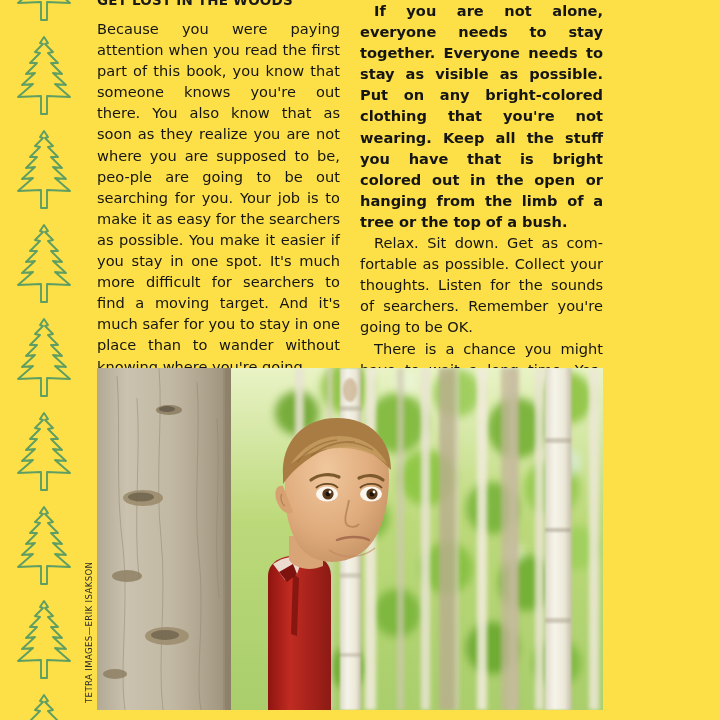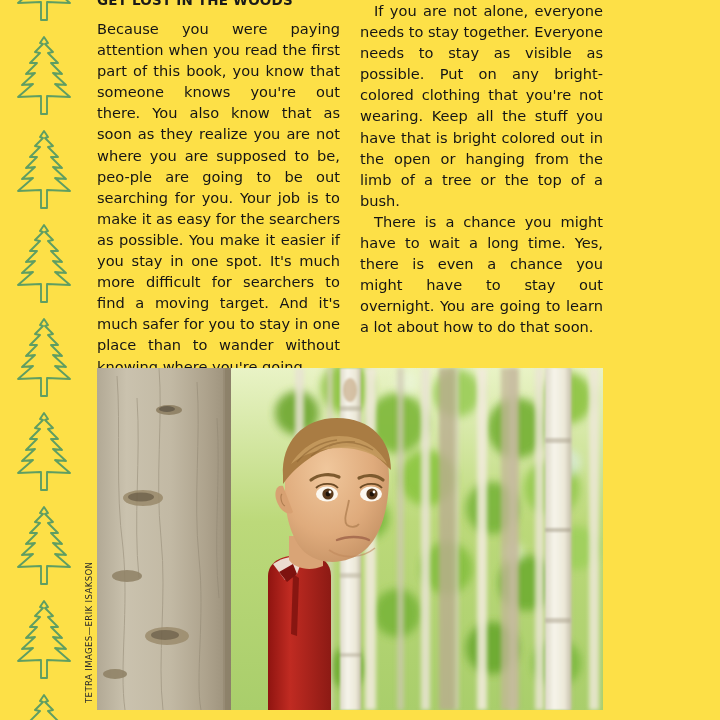--- a/index.html
+++ b/index.html
@@ -66,21 +66,21 @@
     line-height: 21.1px;
     color: #151515;
     text-align: justify;
     margin: 0;
     hyphens: manual;
     word-spacing: -0.1px;
   }
   .body-copy + .body-copy { text-indent: 14px; }
 
   .col-left .body-copy-first { margin-top: 18px; }
-  .col-right .body-copy-first { margin-top: 0px; text-indent: 14px; }
+  .col-right .body-copy-first { margin-top: 0px; text-indent: 14px; font-weight: bold; }
 
   
   .photo {
     position: absolute;
     left: 97px;
     top: 368px;
     width: 506px;
     height: 342px;
     overflow: hidden;
     background: #cfe0a8;
@@ -158,20 +158,21 @@
     </div>
   </div>
 
   <div class="col col-left">
     <h2 class="section-heading">GET LOST IN THE WOODS</h2>
     <p class="body-copy body-copy-first">Because you were paying attention when you read the first part of this book, you know that someone knows you're out there. You also know that as soon as they realize you are not where you are supposed to be, peo-ple are going to be out searching for you. Your job is to make it as easy for the searchers as possible. You make it easier if you stay in one spot. It's much more difficult for searchers to find a moving target. And it's much safer for you to stay in one place than to wander without knowing where you're going.</p>
   </div>
 
   <div class="col col-right">
     <p class="body-copy body-copy-first">If you are not alone, everyone needs to stay together. Everyone needs to stay as visible as possible. Put on any bright-colored clothing that you're not wearing. Keep all the stuff you have that is bright colored out in the open or hanging from the limb of a tree or the top of a bush.</p>
+    <p class="body-copy">Relax. Sit down. Get as com-fortable as possible. Collect your thoughts. Listen for the sounds of searchers. Remember you're going to be OK.</p>
     <p class="body-copy">There is a chance you might have to wait a long time. Yes, there is even a chance you might have to stay out overnight. You are going to learn a lot about how to do that soon.</p>
   </div>
 
   <div class="photo">
     <svg viewBox="0 0 506 342" preserveAspectRatio="none">
       <defs>
         <linearGradient id="skyGrad" x1="0" y1="0" x2="0" y2="1">
           <stop offset="0%" stop-color="#e9f3c6"></stop>
           <stop offset="45%" stop-color="#bcd97a"></stop>
           <stop offset="100%" stop-color="#a9ce6b"></stop>

